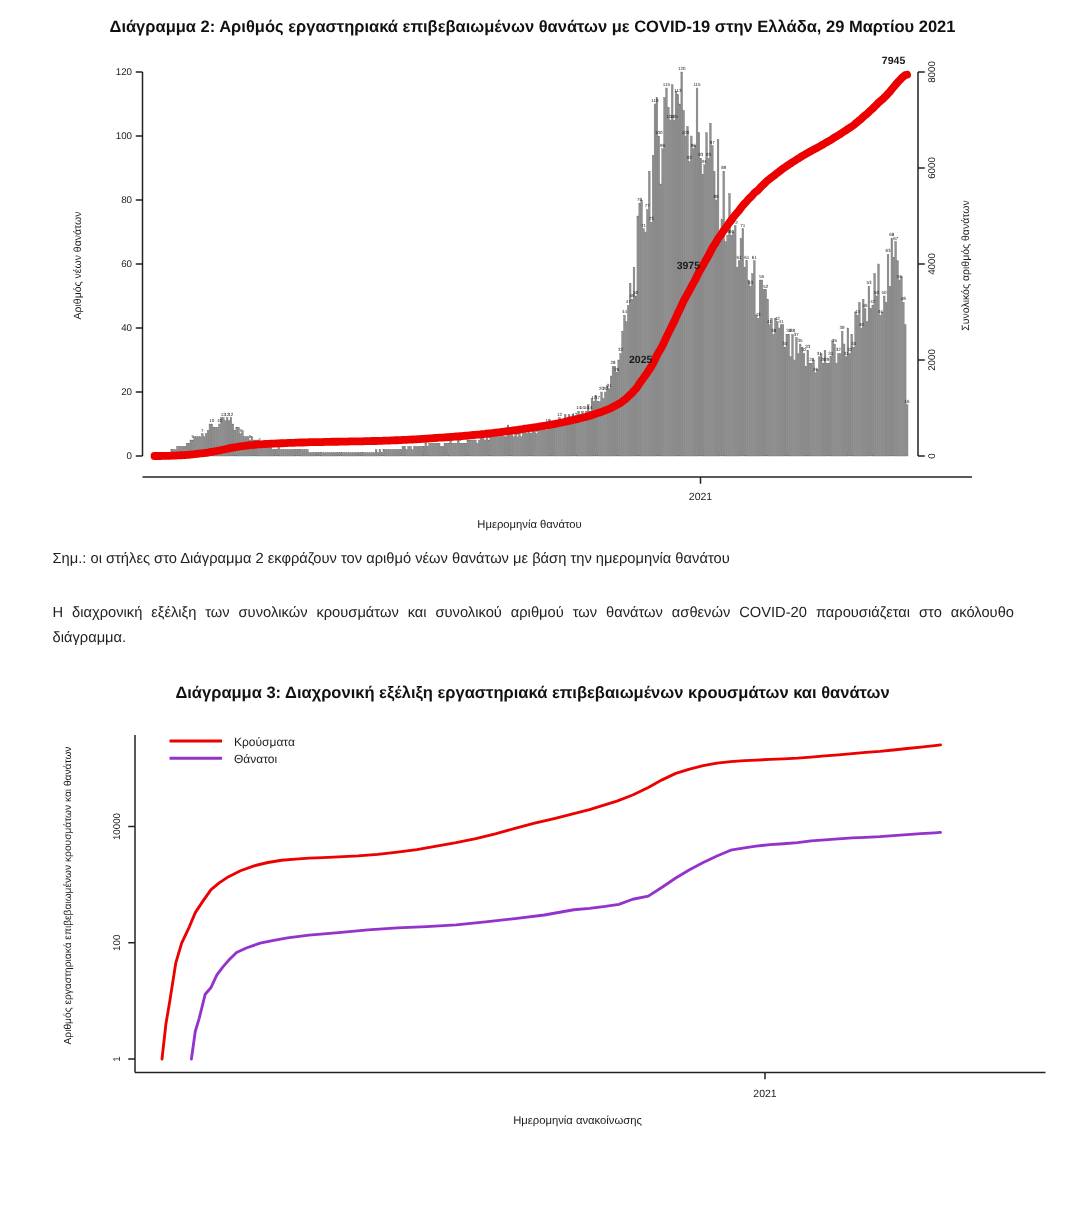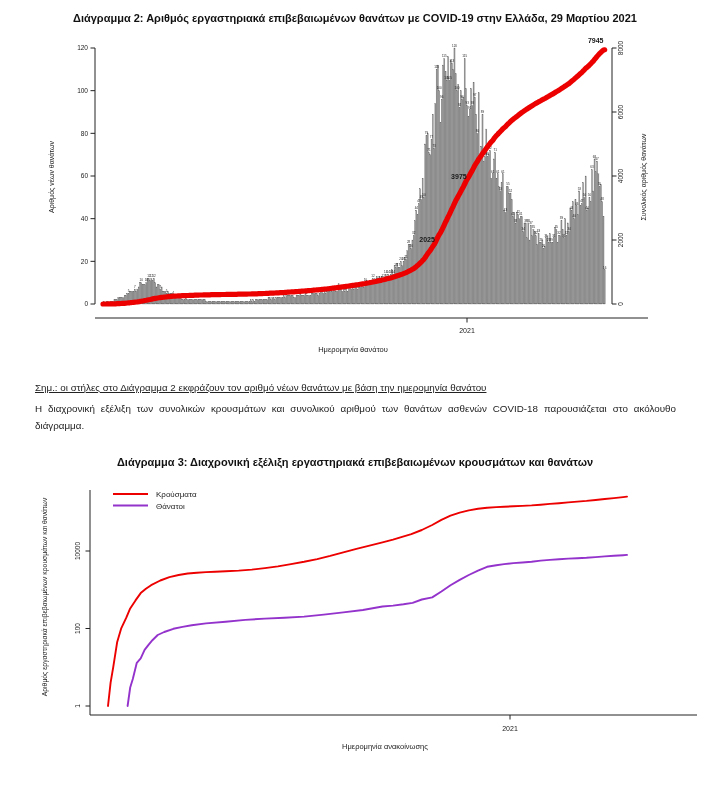--- a/index.html
+++ b/index.html
@@ -574,23 +574,23 @@
         <text x="595.7" y="42.8" text-anchor="middle" fill="#ec0000" style="font-size:7px;font-weight:bold">7945</text>
         <text x="466.7" y="179.3" text-anchor="end" fill="#ec0000" style="font-size:7px;font-weight:bold">3975</text>
         <text x="434.9" y="241.7" text-anchor="end" fill="#ec0000" style="font-size:7px;font-weight:bold">2025</text>
       </g>
     <text class="axlab" x="54" y="177" text-anchor="middle" transform="rotate(-90 54 177)">Αριθμός νέων θανάτων</text>
     <text class="axlab" x="646" y="177" text-anchor="middle" transform="rotate(-90 646 177)">Συνολικός αριθμός θανάτων</text>
     <text class="axlab" x="353" y="352" text-anchor="middle" style="font-size:7.5px;">Ημερομηνία θανάτου</text>
     <text class="tick" x="467" y="333" text-anchor="middle">2021</text>
   </svg>
 
-  <div class="note" style="top:382px;text-decoration:underline;">Σημ.: οι στήλες στο Διάγραμμα 2 εκφράζουν τον αριθμό νέων θανάτων με βάση την ημερομηνία θανάτου</div>
-
-  <div class="para" style="top:400px;">Η διαχρονική εξέλιξη των συνολικών κρουσμάτων και συνολικού αριθμού των θανάτων ασθενών COVID-18 παρουσιάζεται στο ακόλουθο διάγραμμα.</div>
+  <div class="note" style="top:367px;">Σημ.: οι στήλες στο Διάγραμμα 2 εκφράζουν τον αριθμό νέων θανάτων με βάση την ημερομηνία θανάτου</div>
+
+  <div class="para" style="top:400px;">Η διαχρονική εξέλιξη των συνολικών κρουσμάτων και συνολικού αριθμού των θανάτων ασθενών COVID-20 παρουσιάζεται στο ακόλουθο διάγραμμα.</div>
 
   <div class="ctitle" style="top:456px;">Διάγραμμα 3: Διαχρονική εξέλιξη εργαστηριακά επιβεβαιωμένων κρουσμάτων και θανάτων</div>
 
   <svg id="svg3" width="710" height="294" viewBox="0 466 710 294" style="top:466px;">
     <g id="c3-axes">
         <path d="M90 490 V 715" stroke="#222" stroke-width="1" fill="none"></path>
         <path d="M90 715 H 697" stroke="#222" stroke-width="1" fill="none"></path>
         <path d="M510 715 V 719.5" stroke="#222" stroke-width="1"></path>
         <path d="M85.5 706 H 90" stroke="#222" stroke-width="1"></path>
         <text x="80" y="706" text-anchor="middle" transform="rotate(-90 80 706)" style="font-size:6.5px">1</text>

